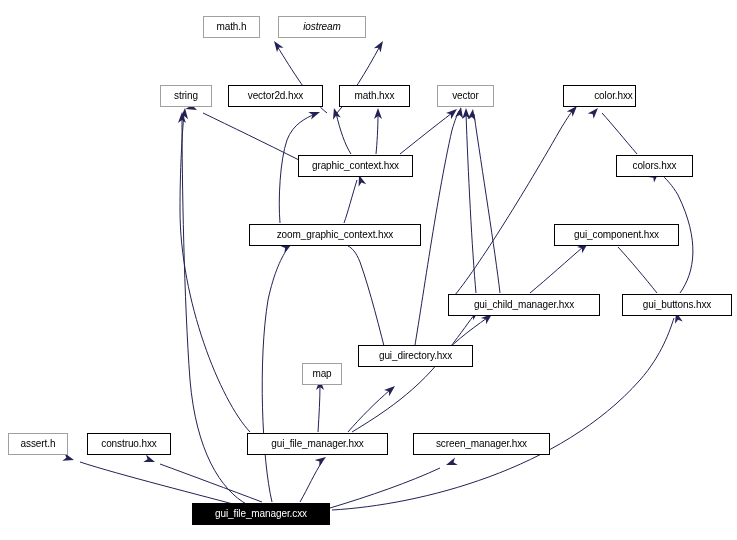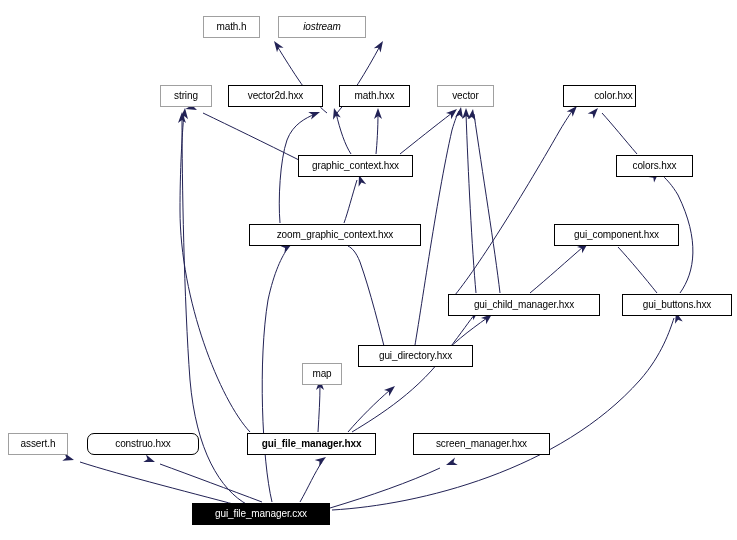--- a/index.html
+++ b/index.html
@@ -152,24 +152,24 @@
     </div>
     <div class="node system" style="left: 302px; top: 363px; width: 40px;">
       <span>map</span>
     </div>
     <div class="node" style="left: 358px; top: 345px; width: 115px;">
       <span>gui_directory.hxx</span>
     </div>
     <div class="node system" style="left: 8px; top: 433px; width: 60px;">
       <span>assert.h</span>
     </div>
-    <div class="node" style="left: 87px; top: 433px; width: 112px; border-radius: 7px;">
+    <div class="node" style="left: 87px; top: 433px; width: 84px;">
       <span>construo.hxx</span>
     </div>
-    <div class="node" style="left: 247px; top: 433px; width: 129px; font-weight: bold;">
+    <div class="node" style="left: 247px; top: 433px; width: 141px;">
       <span>gui_file_manager.hxx</span>
     </div>
     <div class="node" style="left: 413px; top: 433px; width: 137px;">
       <span>screen_manager.hxx</span>
     </div>
     <div class="node root" style="left: 192px; top: 503px; width: 138px;">
       <span>gui_file_manager.cxx</span>
     </div>
   </div>
 

